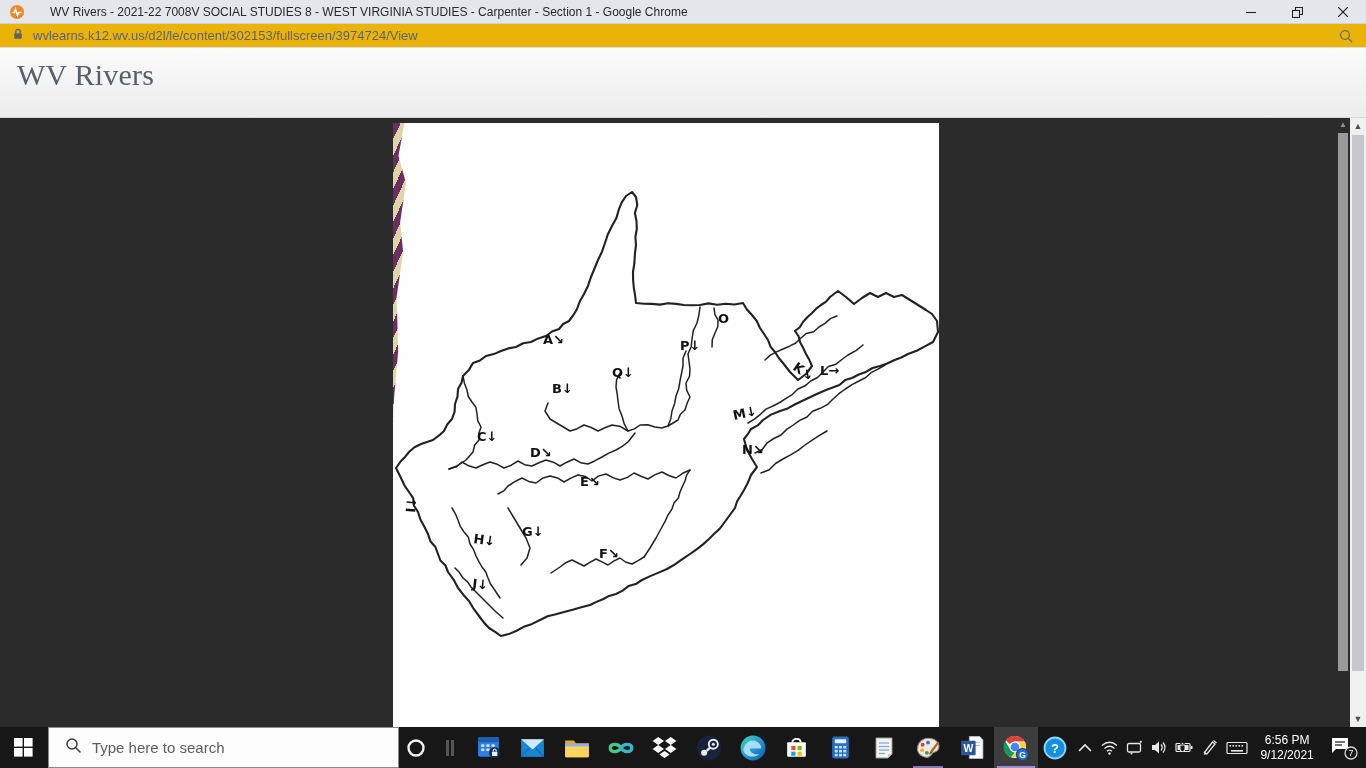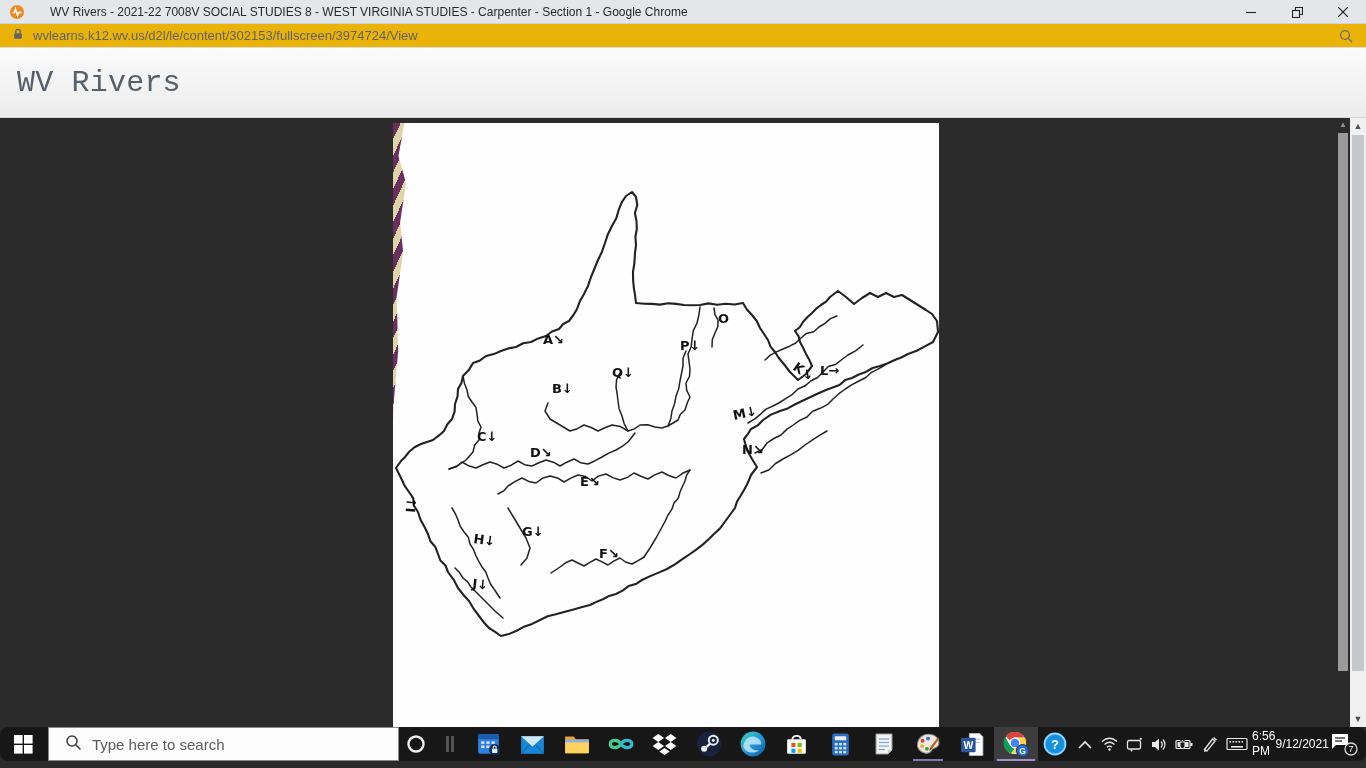--- a/index.html
+++ b/index.html
@@ -18,61 +18,61 @@
   
   .urlbar { position:absolute; left:0; top:24px; width:1366px; height:24px; background:#eab308;
     border-bottom:1px solid #dadce0; display:flex; align-items:center; }
   .urlbar .lock { margin-left:11px; }
   .urlbar .url { margin-left:8px; font-size:13px; color:#5f6368; }
   .urlbar .find { position:absolute; right:12px; top:4px; }
 
   
   .pagehead { position:absolute; left:0; top:48px; width:1366px; height:70px;
     background:linear-gradient(#fbfbfb,#ececec); box-shadow:inset 0 -1px 0 #d8d8d8; }
-  .pagehead h1 { position:absolute; left:17px; top:18px; font-size:30px; font-weight:500;
-    color:#55606c; letter-spacing:0.2px; font-family:Liberation Mono, monospace; }
+  .pagehead h1 { position:absolute; left:17px; top:10px; font-size:30px; font-weight:500;
+    color:#55606c; letter-spacing:0.2px; font-family:Liberation Serif, serif; }
 
   
   .content { position:absolute; left:0; top:118px; width:1366px; height:609px; background:#2b2b2b; }
   .paper { position:absolute; left:393px; top:5px; width:546px; height:604px; background:#fefefe; }
   .fabric { position:absolute; left:0; top:0; width:13px; height:300px;
     background:repeating-linear-gradient(115deg,#6b2e5e 0 7px,#ddd5a8 7px 14px);
     clip-path:polygon(0 0,88% 0,42% 11%,100% 20%,55% 33%,78% 43%,28% 58%,40% 76%,8% 92%,0 100%); }
   .paper svg { position:absolute; left:0; top:0; }
 
   
   .sb-inner { position:absolute; right:16px; top:0; width:14px; height:609px; }
   .sb-inner .arr { position:absolute; left:0; width:14px; height:14px; color:#8f8f8f; font-size:8px;
     text-align:center; line-height:14px; }
   .sb-inner .thumb { position:absolute; left:2px; top:15px; width:10px; height:538px; background:#9a9a9a; }
   .sb-outer { position:absolute; right:0; top:0; width:16px; height:609px; background:#f0f0f0; }
   .sb-outer .arr { position:absolute; left:0; width:16px; height:16px; color:#505050; font-size:9px;
     text-align:center; line-height:16px; }
   .sb-outer .thumb { position:absolute; left:2px; top:17px; width:12px; height:536px; background:#c4c7cc; }
 
   
-  .taskbar { position:absolute; left:0; top:727px; width:1366px; height:34px; background:#171717;
-    display:flex; align-items:stretch;border-radius:8px; }
+  .taskbar { position:absolute; left:0; top:727px; width:1366px; height:41px; background:#171717;
+    display:flex; align-items:stretch; }
   .startbtn { width:48px; display:flex; align-items:center; justify-content:center; }
   .searchbox { width:352px; background:#fdfdfd; border:1px solid #8a8a8a; display:flex; align-items:center; }
   .searchbox input { border:none; outline:none; background:transparent; font-size:15px; color:#4a4a4a;
     width:270px; font-family:"Liberation Sans", sans-serif; }
   .searchbox input::placeholder { color:#5c5c5c; opacity:1; }
   .searchbox .mag { margin:0 10px 0 16px; }
   .tb-ico { width:44px; display:flex; align-items:center; justify-content:center; position:relative; }
   .tb-ico.sm { width:34px; }
   .tb-ico.running::after { content:""; position:absolute; left:7px; right:7px; bottom:0; height:2px;
     background:#8577b3; }
   .tb-ico.active { background:#3d3d3d; }
   .tb-ico.active::after { content:""; position:absolute; left:3px; right:3px; bottom:0; height:2px;
     background:#9b8fd4; }
   .tray { margin-left:auto; display:flex; align-items:stretch; }
   .tray .tb-ico { width:25px; }
   .tray .tb-ico.wide { width:30px; }
-  .clock { width:70px; display:flex; align-items:center; 
+  .clock { width:70px; display:flex; flex-direction:column; align-items:center; justify-content:center;
     color:#ffffff; font-size:12px; line-height:15px; }
   .action { width:44px; display:flex; align-items:center; justify-content:center; position:relative; }
 </style>
 </head>
 <body>
 
 <div class="screen">
 
   <div class="titlebar">
     <span class="favicon">

